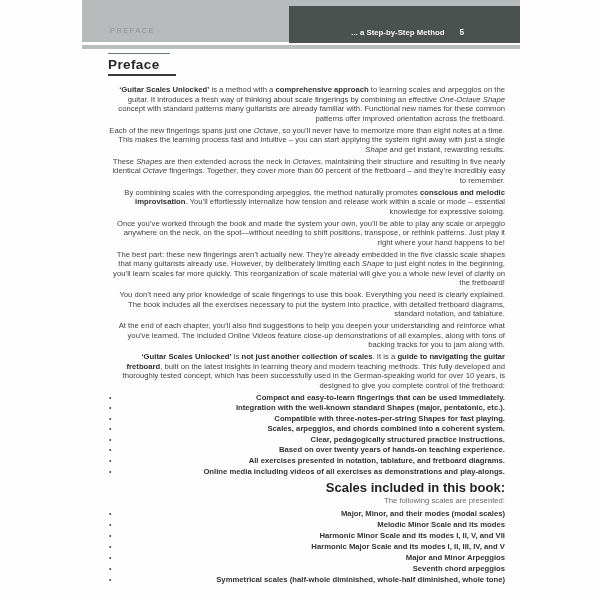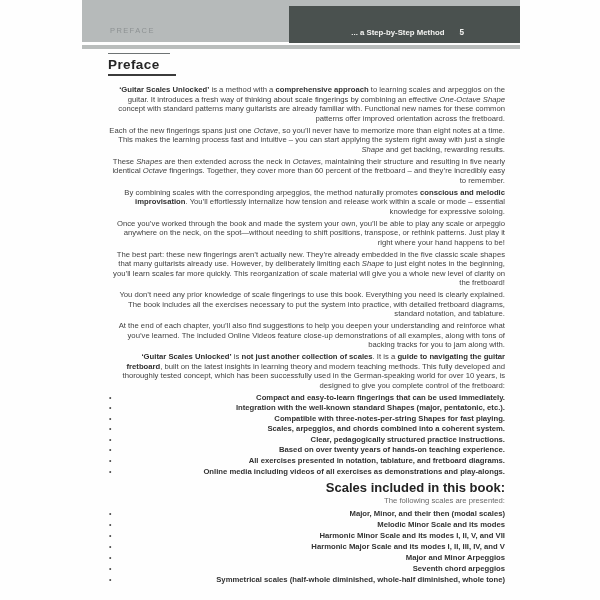--- a/index.html
+++ b/index.html
@@ -85,21 +85,21 @@
 
   <div class="title-block">
     <div class="rule-thin"></div>
     <h1 class="page-title">Preface</h1>
     <div class="rule-thick"></div>
   </div>
 
   <div class="body-col">
     <div id="paragraphs">
         <p class="para"><b>‘Guitar Scales Unlocked’</b><span> is a method with a </span><b>comprehensive approach</b><span> to learning scales and arpeggios on the guitar. It introduces a fresh way of thinking about scale fingerings by combining an effective </span><i>One-Octave Shape</i><span> concept with standard patterns many guitarists are already familiar with. Functional new names for these common patterns offer improved orientation across the fretboard.</span></p>
-        <p class="para"><span>Each of the new fingerings spans just one </span><i>Octave</i><span>, so you’ll never have to memorize more than eight notes at a time. This makes the learning process fast and intuitive – you can start applying the system right away with just a single </span><i>Shape</i><span> and get backing, rewarding results.</span></p>
+        <p class="para"><span>Each of the new fingerings spans just one </span><i>Octave</i><span>, so you’ll never have to memorize more than eight notes at a time. This makes the learning process fast and intuitive – you can start applying the system right away with just a single </span><i>Shape</i><span> and get instant, rewarding results.</span></p>
         <p class="para"><span>These </span><i>Shapes</i><span> are then extended across the neck in </span><i>Octaves</i><span>, maintaining their structure and resulting in five nearly identical </span><i>Octave</i><span> fingerings. Together, they cover more than 60 percent of the fretboard – and they’re incredibly easy to remember.</span></p>
         <p class="para"><span>By combining scales with the corresponding arpeggios, the method naturally promotes </span><b>conscious and melodic improvisation</b><span>. You’ll effortlessly internalize how tension and release work within a scale or mode – essential knowledge for expressive soloing.</span></p>
         <p class="para"><span>Once you’ve worked through the book and made the system your own, you’ll be able to play any scale or arpeggio anywhere on the neck, on the spot—without needing to shift positions, transpose, or rethink patterns. Just play it right where your hand happens to be!</span></p>
         <p class="para"><span>The best part: these new fingerings aren’t actually new. They’re already embedded in the five classic scale shapes that many guitarists already use. However, by deliberately limiting each </span><i>Shape</i><span> to just eight notes in the beginning, you’ll learn scales far more quickly. This reorganization of scale material will give you a whole new level of clarity on the fretboard!</span></p>
         <p class="para"><span>You don’t need any prior knowledge of scale fingerings to use this book. Everything you need is clearly explained. The book includes all the exercises necessary to put the system into practice, with detailed fretboard diagrams, standard notation, and tablature.</span></p>
         <p class="para"><span>At the end of each chapter, you’ll also find suggestions to help you deepen your understanding and reinforce what you’ve learned. The included Online Videos feature close-up demonstrations of all examples, along with tons of backing tracks for you to jam along with.</span></p>
         <p class="para"><b>‘Guitar Scales Unlocked’</b><span> is </span><b>not just another collection of scales</b><span>. It is a </span><b>guide to navigating the guitar fretboard</b><span>, built on the latest insights in learning theory and modern teaching methods. This fully developed and thoroughly tested concept, which has been successfully used in the German-speaking world for over 10 years, is designed to give you complete control of the fretboard:</span></p>
       </div>
     <div id="features" class="list">
         <div class="item">Compact and easy-to-learn fingerings that can be used immediately.</div>
@@ -107,21 +107,21 @@
         <div class="item">Compatible with three-notes-per-string Shapes for fast playing.</div>
         <div class="item">Scales, arpeggios, and chords combined into a coherent system.</div>
         <div class="item">Clear, pedagogically structured practice instructions.</div>
         <div class="item">Based on over twenty years of hands-on teaching experience.</div>
         <div class="item">All exercises presented in notation, tablature, and fretboard diagrams.</div>
         <div class="item">Online media including videos of all exercises as demonstrations and play-alongs.</div>
       </div>
     <h2 class="scales-heading">Scales included in this book:</h2>
     <div class="scales-intro">The following scales are presented:</div>
     <div id="scales" class="list scales-list">
-        <div class="item">Major, Minor, and their then (modal scales)</div>
+        <div class="item">Major, Minor, and their modes (modal scales)</div>
         <div class="item">Melodic Minor Scale and its modes</div>
         <div class="item">Harmonic Minor Scale and its modes I, II, V, and VII</div>
         <div class="item">Harmonic Major Scale and its modes I, II, III, IV, and V</div>
         <div class="item">Major and Minor Arpeggios</div>
         <div class="item">Seventh chord arpeggios</div>
         <div class="item">Symmetrical scales (half-whole diminished, whole-half diminished, whole tone)</div>
       </div>
   </div>
 
 </div>

